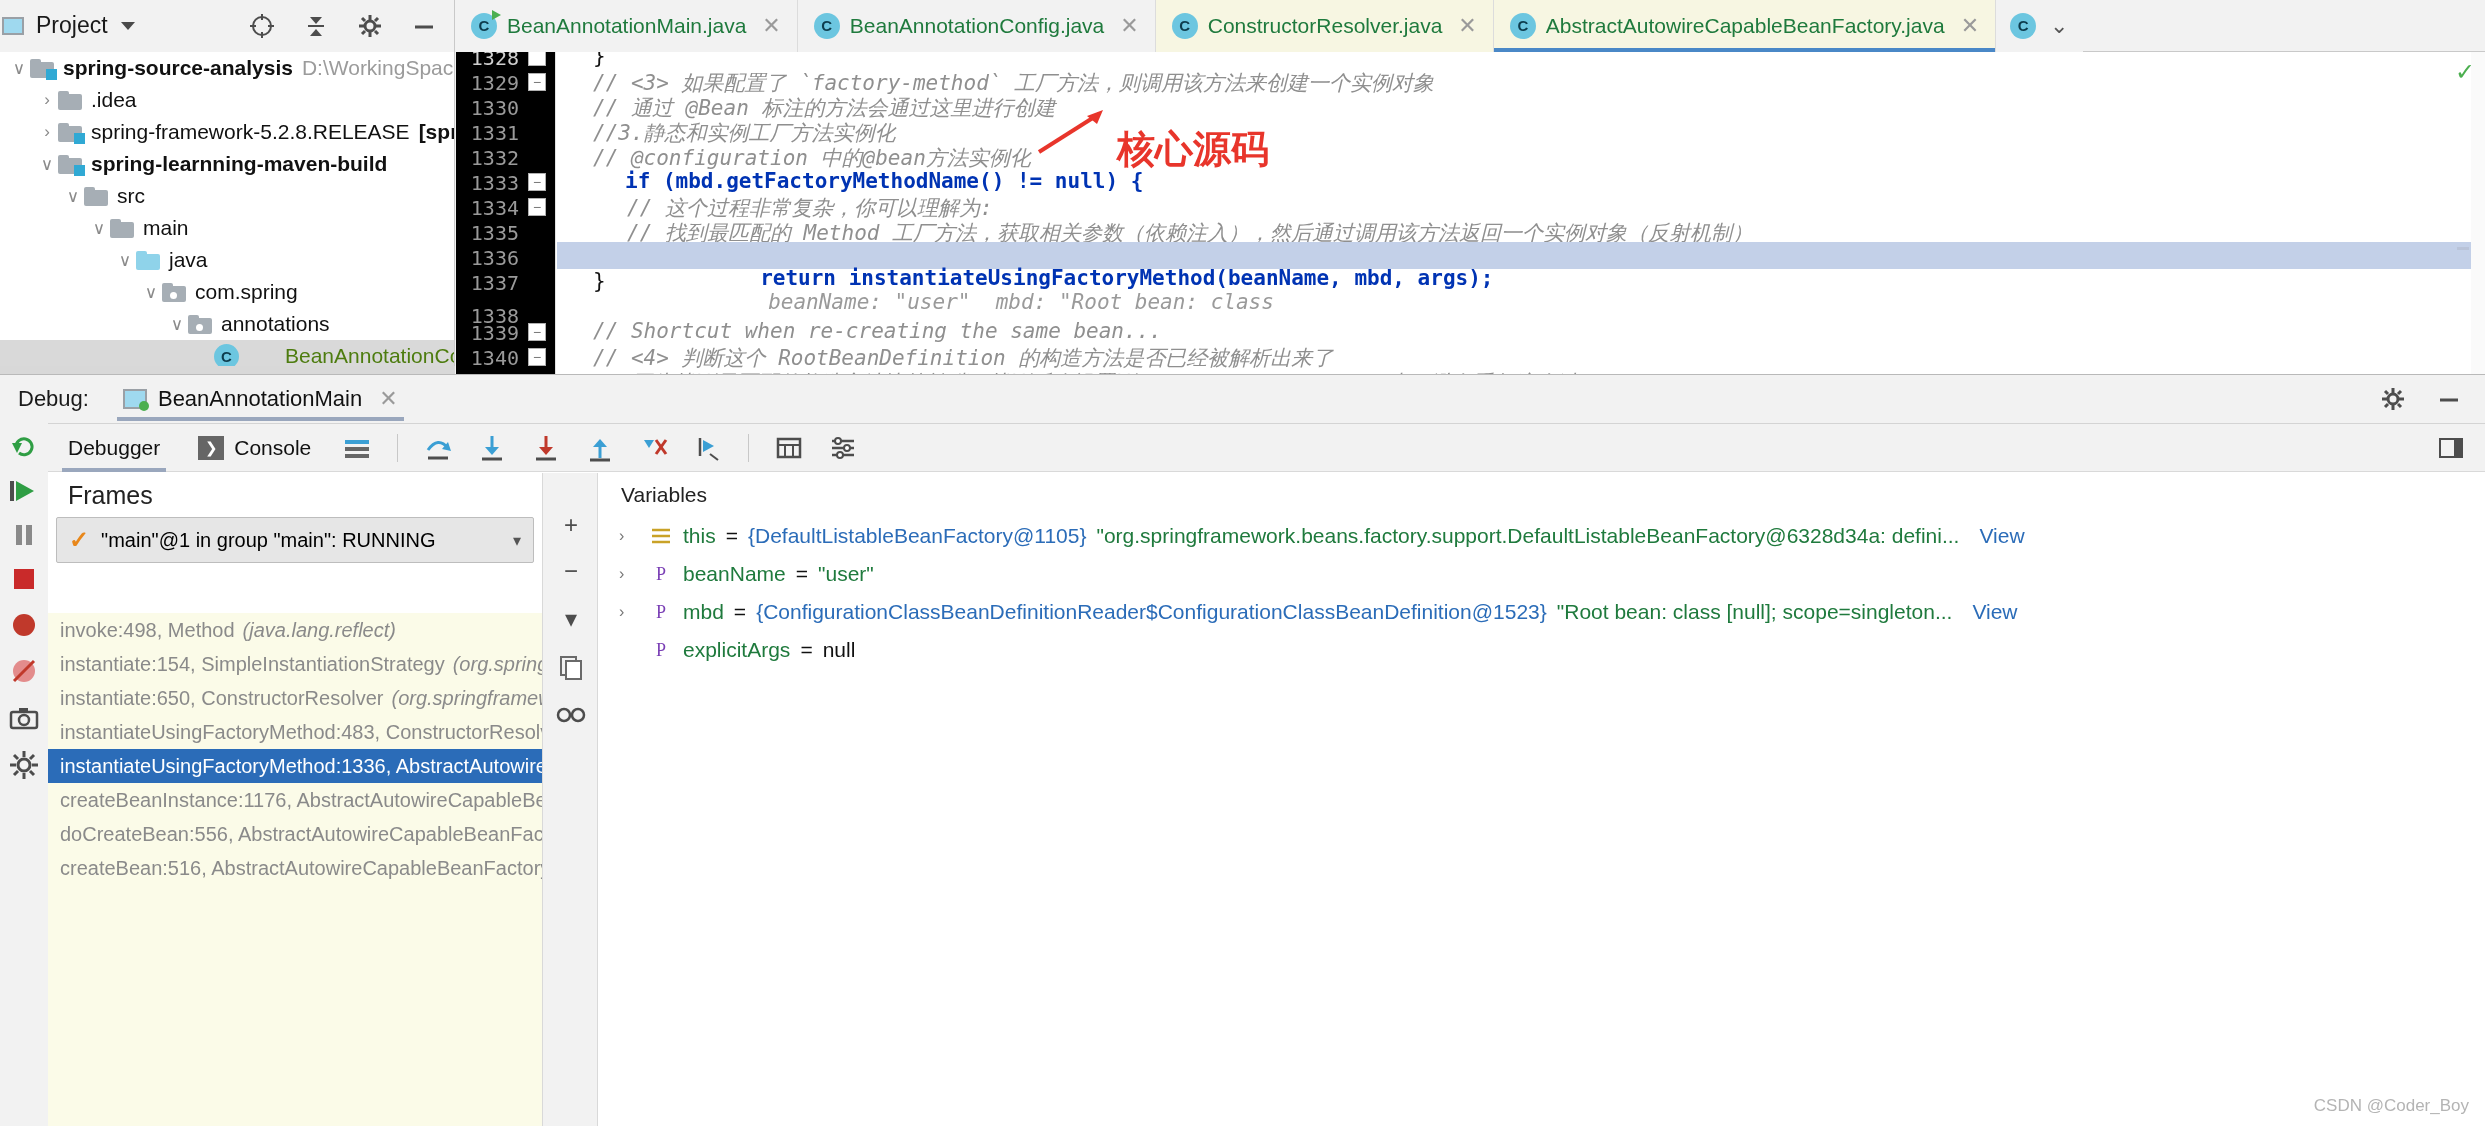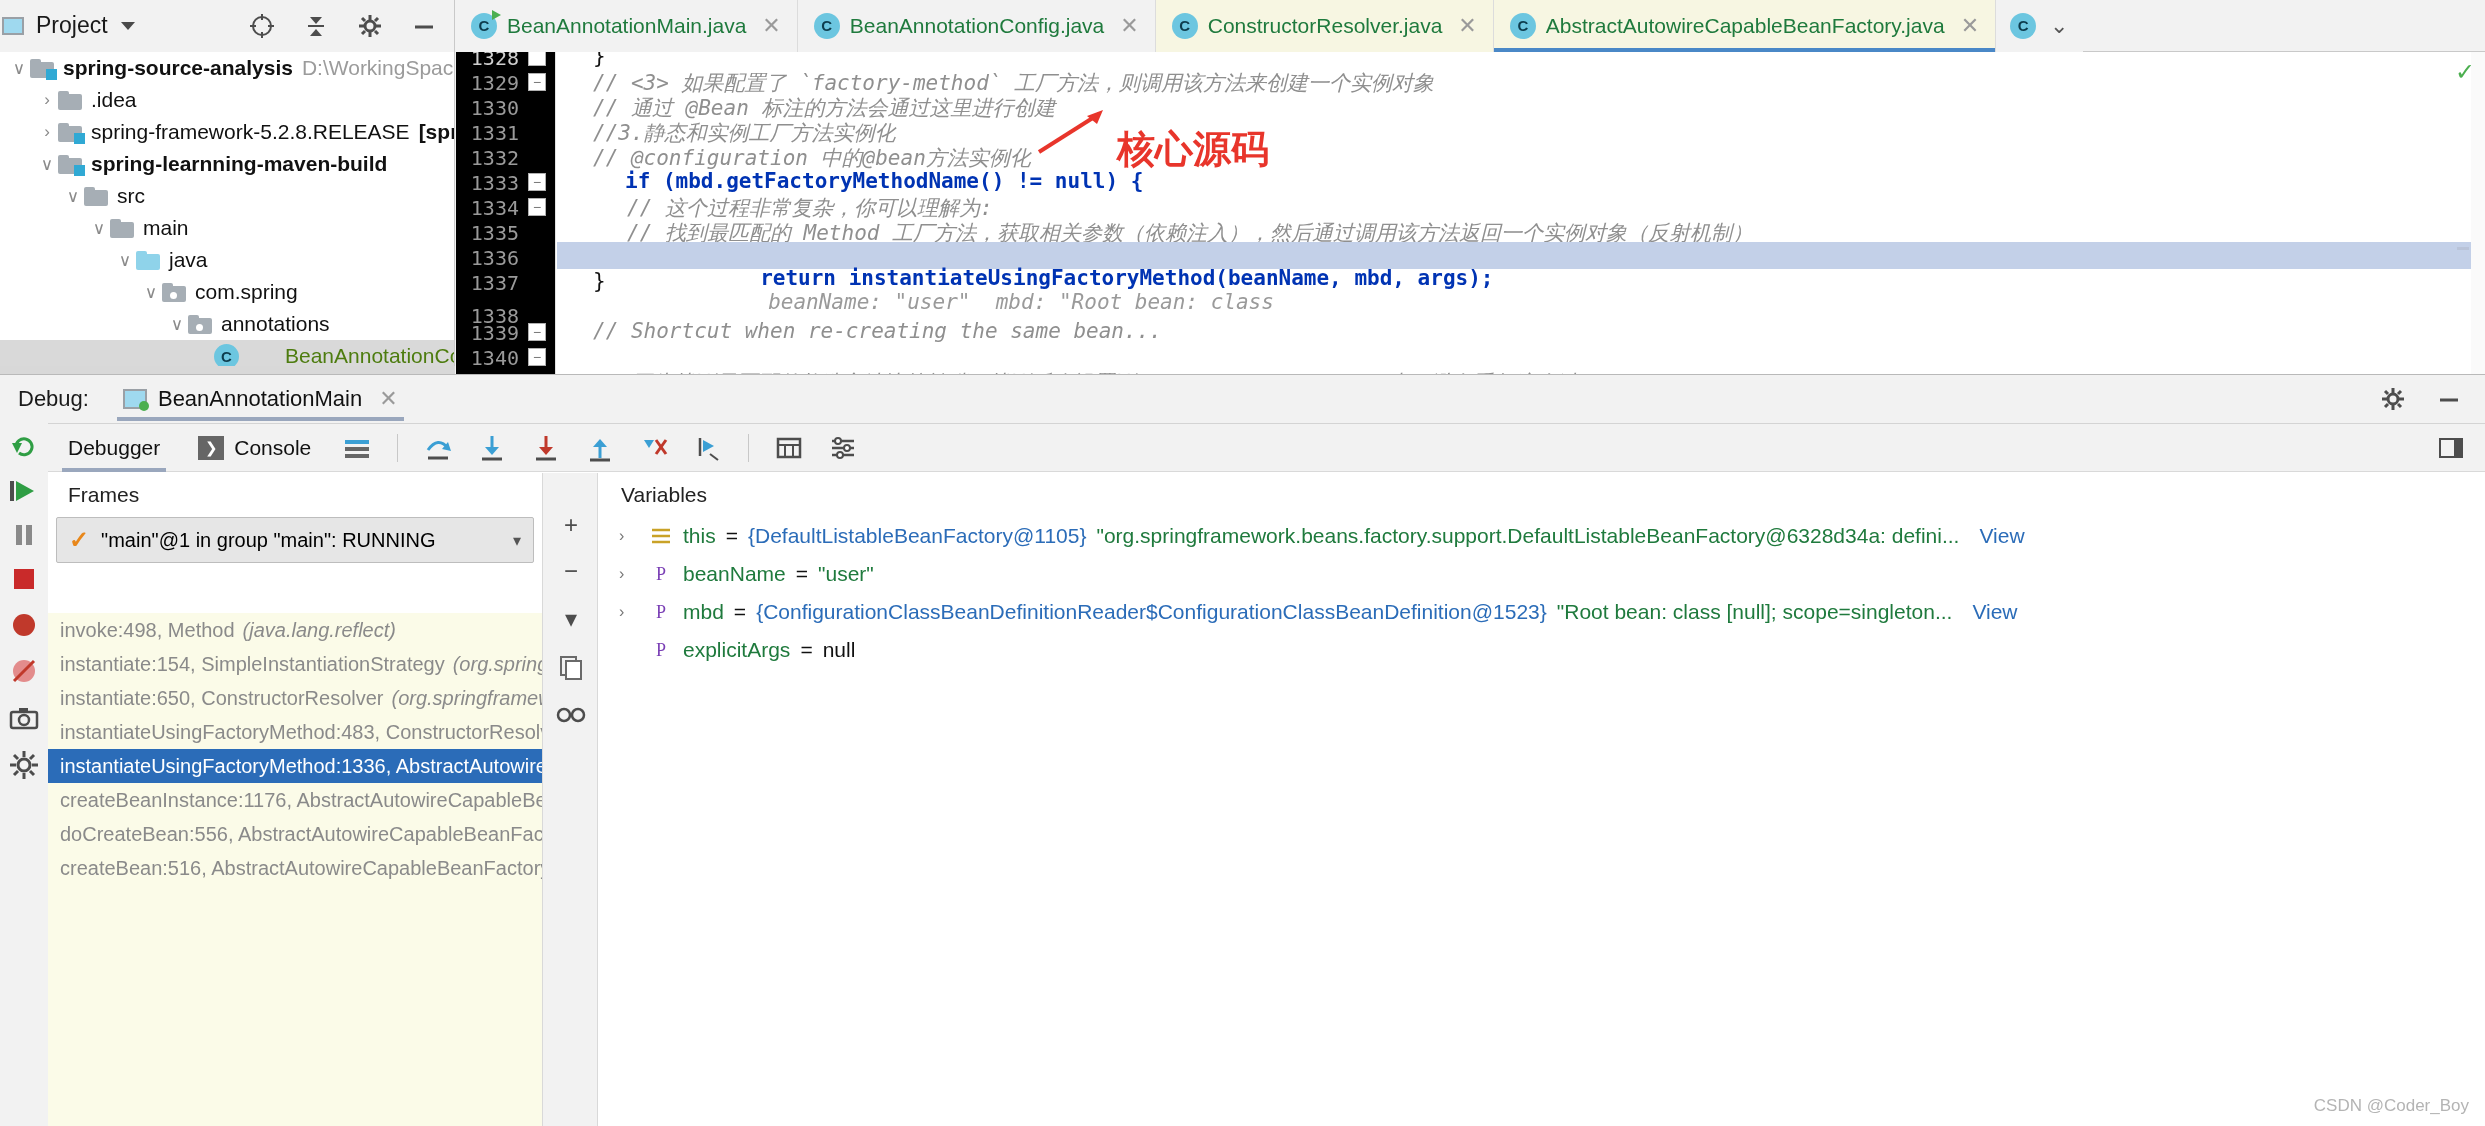--- a/index.html
+++ b/index.html
@@ -101,21 +101,21 @@
 
   .dbg-body { position:absolute; left:48px; top:48px; right:0; height:704px; background:#fff;
               border-top:1px solid #d4d4d4; }
   .dbg-toolbar { position:absolute; left:0; top:0; right:0; height:48px; background:#f2f2f2;
                  border-bottom:1px solid #d9d9d9; display:flex; align-items:center; padding-left:14px; gap:26px;}
   .sub-tab { font-size:21px; color:#111; padding:0 6px; position:relative; height:48px; display:flex; align-items:center;}
   .sub-tab.active:after{content:"";position:absolute;left:0;right:0;bottom:0;height:4px;background:#9aa7bd;}
   .tb-ico { width:28px; height:28px; position:relative; }
 
   .frames-col { position:absolute; left:0; top:49px; width:495px; bottom:0; border-right:1px solid #d9d9d9;}
-  .frames-hdr { height:44px; display:flex; align-items:center; padding-left:20px; font-size:21px; color:#222;
+  .frames-hdr { height:44px; display:flex; align-items:center; padding-left:20px; font-size:25px; color:#222;
                 background:#fff; }
   .thread-row { height:46px; margin:0 8px; display:flex; align-items:center; gap:12px; background:#e6e6e6;
                 border:1px solid #bdbdbd; border-radius:2px; padding-left:12px; font-size:20px; }
   .chk { color:#e8871a; font-size:24px; font-weight:bold; }
   .thread-caret { margin-left:auto; margin-right:12px; color:#555; font-size:16px; }
   .frame-list { position:absolute; left:0; top:140px; right:0; bottom:0; background:#fbfbe8; overflow:hidden;}
   .frame-row { height:34px; display:flex; align-items:center; padding-left:12px; font-size:20px;
                color:#8a8a8a; white-space:nowrap; }
   .frame-row.sel { background:#2b6cb8; color:#fff; }
   .frame-row em { font-style:italic; }
@@ -330,20 +330,21 @@
       <div class="cline" style="top:117px;"><span class="kw">if (mbd.getFactoryMethodName() != null) {</span></div>
       <div class="cline" style="top:142px; padding-left:70px;"><span class="cmt">// 这个过程非常复杂，你可以理解为:</span></div>
       <div class="cline" style="top:167px; padding-left:70px;"><span class="cmt">// 找到最匹配的 Method 工厂方法，获取相关参数（依赖注入），然后通过调用该方法返回一个实例对象（反射机制）</span></div>
       <div class="cline hl" style="top:190px; height:27px; padding-left:70px;">
         <span class="kw">return instantiateUsingFactoryMethod(beanName, mbd, args);</span>
         <span class="inline-val" style="margin-left:40px;">beanName: "user"  mbd: "Root bean: class</span>
       </div>
       <div class="cline" style="top:217px;"><span class="plain-c">}</span></div>
       <div class="cline" style="top:242px;"><span class="plain-c"></span></div>
       <div class="cline" style="top:267px;"><span class="cmt">// Shortcut when re-creating the same bean...</span></div>
+      <div class="cline" style="top:292px;"><span class="cmt">// &lt;4&gt; 判断这个 RootBeanDefinition 的构造方法是否已经被解析出来了</span></div>
       <div class="cline" style="top:317px;"><span class="cmt">// 因为找到最匹配的构造方法比较繁琐，找到后会设置到 RootBeanDefinition 中，避免重复这个过程</span></div>
 
       <svg class="ann-arrow" style="left:480px; top:58px;" width="70" height="45">
         <line x1="2" y1="42" x2="62" y2="4" stroke="#e8352b" stroke-width="4"></line>
         <polygon points="66,0 50,6 60,14" fill="#e8352b"></polygon>
       </svg>
       <div class="ann" style="left:560px; top:72px;">核心源码</div>
     </div>
 
     <div class="ed-scroll">

